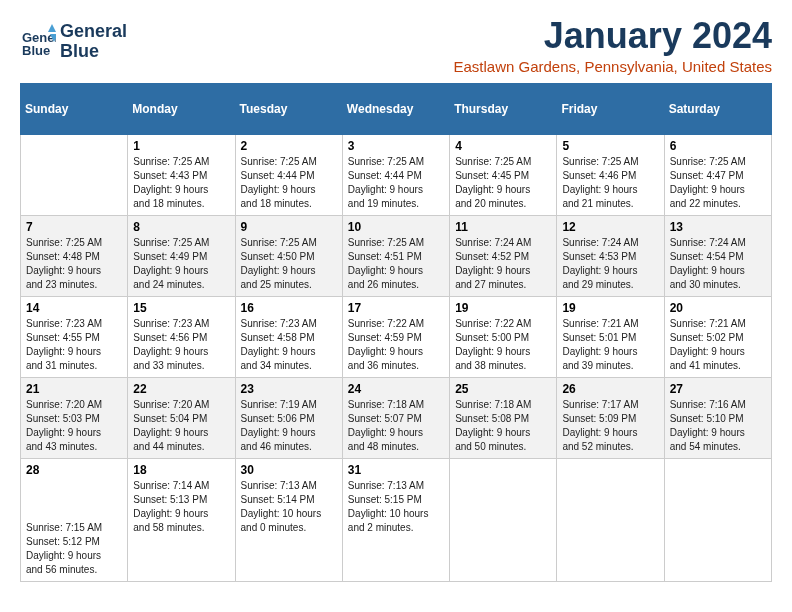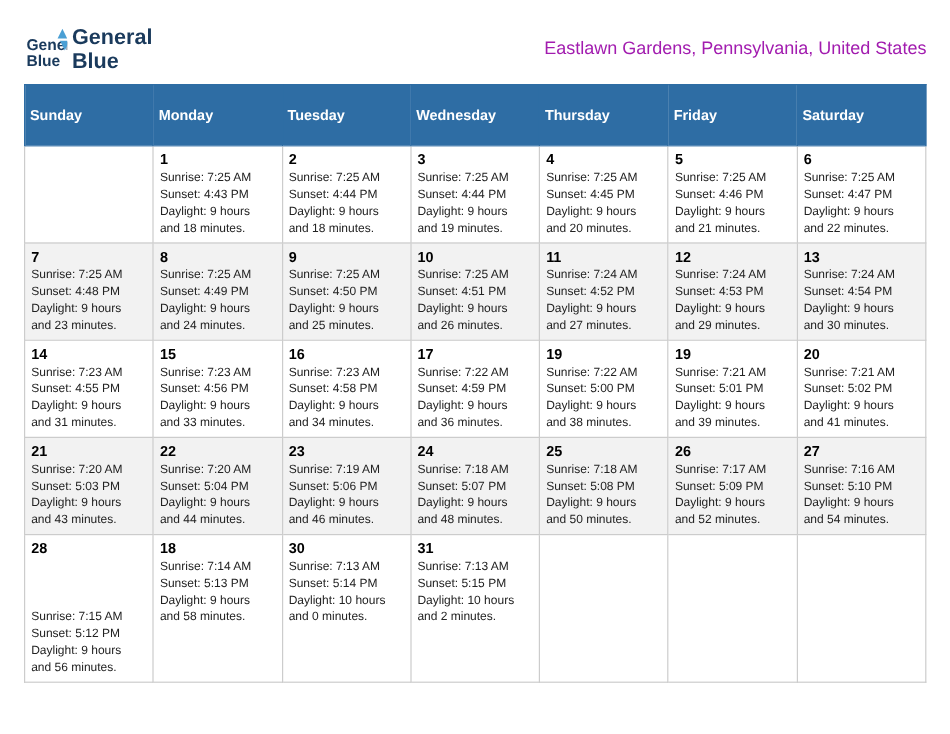--- a/index.html
+++ b/index.html
@@ -39,22 +39,22 @@
       text-align: right;
     }
     .month-title {
       font-size: 36px;
       font-weight: bold;
       color: #1a3a5c;
       line-height: 1.1;
     }
     .location-title {
       font-size: 15px;
-      color: #a21caf;
-      margin-top: 16px;
+      color: #c2410c;
+      margin-top: 2px;
     }
     table {
       width: 100%;
       border-collapse: collapse;
       margin-top: 8px;
       font-size: 11px;
     }
     thead tr th {
       background-color: #2e6da4;
       color: #fff;
@@ -100,20 +100,21 @@
       <text x="2" y="31" font-size="13" font-weight="bold" fill="#1a3a5c">Blue</text>
       <polygon points="28,8 36,8 32,0" fill="#4a9fd4"></polygon>
       <polygon points="30,10 38,10 34,18" fill="#4a9fd4"></polygon>
     </svg>
     <div class="logo-text">
       <span>General</span>
       <span>Blue</span>
     </div>
   </div>
   <div class="title-area">
+    <div class="month-title">January 2024</div>
     <div class="location-title">Eastlawn Gardens, Pennsylvania, United States</div>
   </div>
 </div>
 
 <table>
   <thead>
     <tr id="weekday-row">
         <th>Sunday</th>
         <th>Monday</th>
         <th>Tuesday</th>

